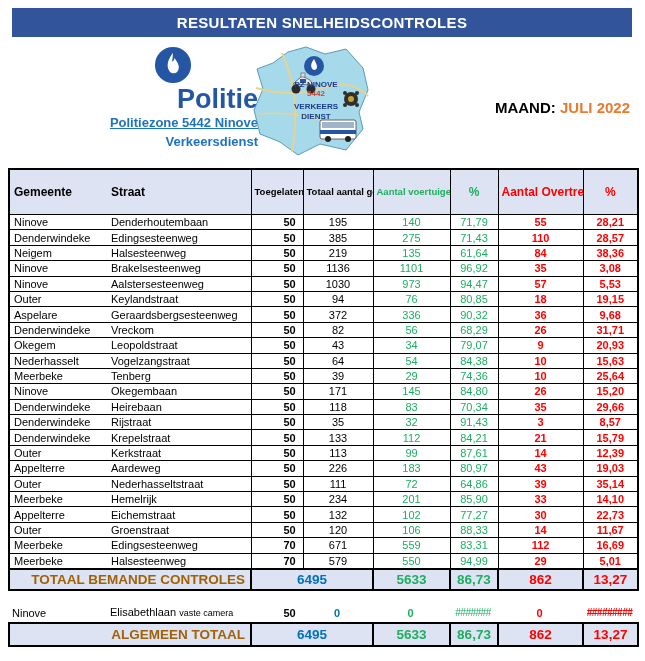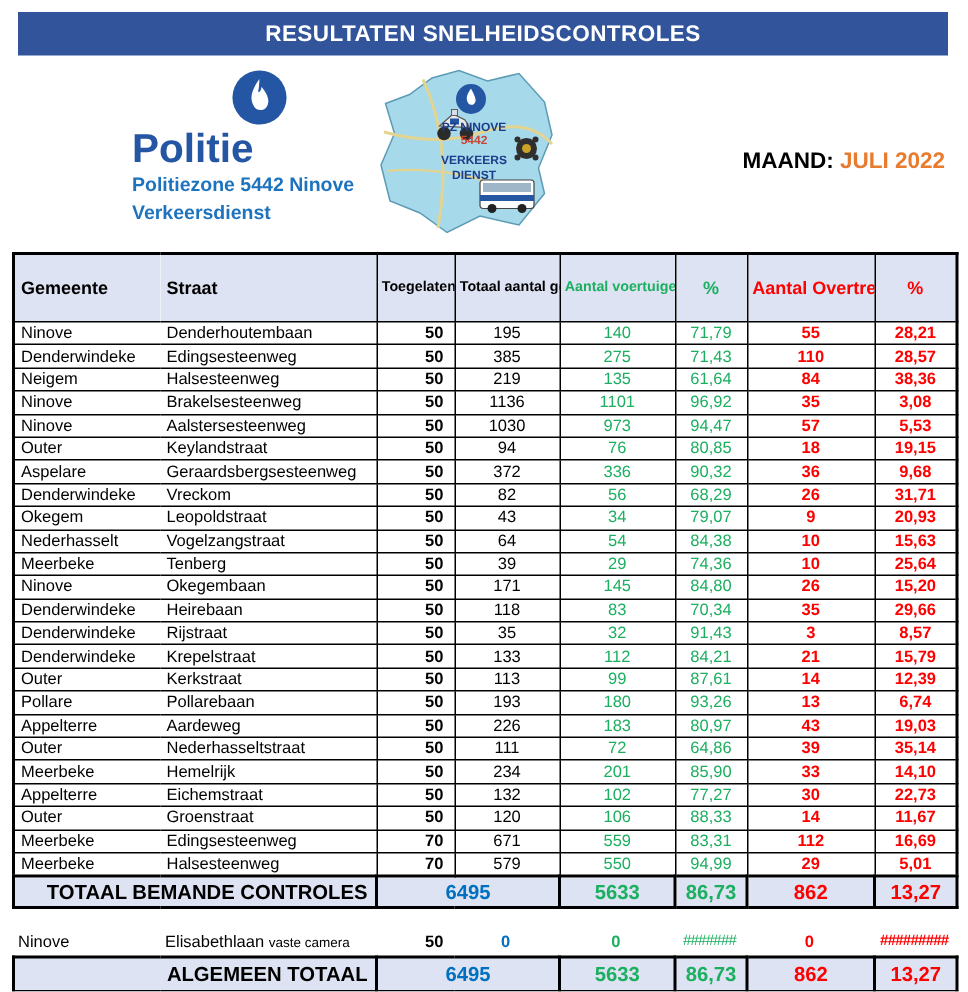--- a/index.html
+++ b/index.html
@@ -8,24 +8,24 @@
     font-family:"Liberation Sans", sans-serif; overflow:hidden;
   }
   
   .title-bar {
     position:absolute; left:12px; top:8px; width:620px; height:29px;
     background:var(--title-bar,#31549B); color:#fff;
     display:flex; align-items:center; justify-content:center;
     font-weight:bold; font-size:15px; letter-spacing:.3px;
   }
   
-  .logo-block { position:absolute; left:88px; top:46px; width:170px; text-align:left; }
+  .logo-block { position:absolute; left:88px; top:46px; width:170px; text-align:right; }
   .logo-circle svg { width:38px; height:38px; display:block; margin:0 auto; }
   .logo-word { font-size:27px; font-weight:bold; color:var(--logo-blue,#2456A4); line-height:1.05; margin-top:1px; }
-  .logo-zone { font-size:13px; font-weight:bold; color:var(--zone-blue,#1E73BE); margin-top:2px; }
+  .logo-zone { font-size:13px; font-weight:bold; color:var(--zone-blue,#1E73BE); margin-top:2px;text-decoration:underline; }
   .logo-dept { font-size:13px; font-weight:bold; color:var(--zone-blue,#1E73BE); margin-top:4px; }
   .map-badge { position:absolute; left:250px; top:44px; width:122px; height:116px; }
   .map-badge svg { width:100%; height:100%; }
   .month { position:absolute; right:15px; top:99px; font-size:15px; font-weight:bold; white-space:nowrap; }
   .month-label { color:#000; }
   .month-value { color:var(--orange,#E87B2E); }
 
   
   .table-wrap { position:absolute; left:8px; top:168px; width:629px; }
   table { border-collapse:collapse; table-layout:fixed; width:629px; }
@@ -44,21 +44,21 @@
   td.gem { border-right:none;margin-left:28px; } td.str { border-left:none; }
   td.spd { font-weight:bold;padding-left:28px; }
   td.tot { }
   td.niet, td.pniet { color:var(--green,#1CAF60); }
   td.ovr, td.povr  { color:var(--red,#FF0000); font-weight:bold; }
 
   tr.sum-row td {
     background:var(--header-fill,#DDE3F2); border:2px solid #000;
     height:19px; font-size:13.5px; font-weight:bold; line-height:19px;
   }
-  tr.sum-row td.sum-label { text-align:right; padding-right:5px; color:#000000;margin-top:16px; }
+  tr.sum-row td.sum-label { text-align:right; padding-right:5px; color:#a16207;margin-top:16px; }
   tr.sum-row td.sum-tot  { color:var(--blue,#0070C0); text-align:center; }
   tr.sum-row td.sum-niet, tr.sum-row td.sum-pniet { color:var(--green,#1CAF60); text-align:center; }
   tr.sum-row td.sum-ovr,  tr.sum-row td.sum-povr  { color:var(--red,#FF0000);  text-align:center; }
 
   .camera-table { margin-top:13px; }
   .camera-table td { border:none; height:16px; font-size:11px; text-align:center; white-space:nowrap; overflow:hidden; }
   .camera-table td.gem, .camera-table td.str { text-align:left; padding-left:4px; }
   .camera-table td.str .note { font-size:9px; }
   .camera-table td.spd { font-weight:bold; }
   .camera-table td.tot { color:var(--blue,#0070C0); font-weight:bold; }
@@ -309,30 +309,20 @@
     <td class="gem">Outer</td>
     <td class="str">Kerkstraat</td>
     <td class="spd">50</td>
     <td class="tot">113</td>
     <td class="niet">99</td>
     <td class="pniet">87,61</td>
     <td class="ovr">14</td>
     <td class="povr">12,39</td>
   </tr>
           <tr>
-    <td class="gem">Pollare</td>
-    <td class="str">Pollarebaan</td>
-    <td class="spd">50</td>
-    <td class="tot">193</td>
-    <td class="niet">180</td>
-    <td class="pniet">93,26</td>
-    <td class="ovr">13</td>
-    <td class="povr">6,74</td>
-  </tr>
-          <tr>
     <td class="gem">Appelterre</td>
     <td class="str">Aardeweg</td>
     <td class="spd">50</td>
     <td class="tot">226</td>
     <td class="niet">183</td>
     <td class="pniet">80,97</td>
     <td class="ovr">43</td>
     <td class="povr">19,03</td>
   </tr>
           <tr>

